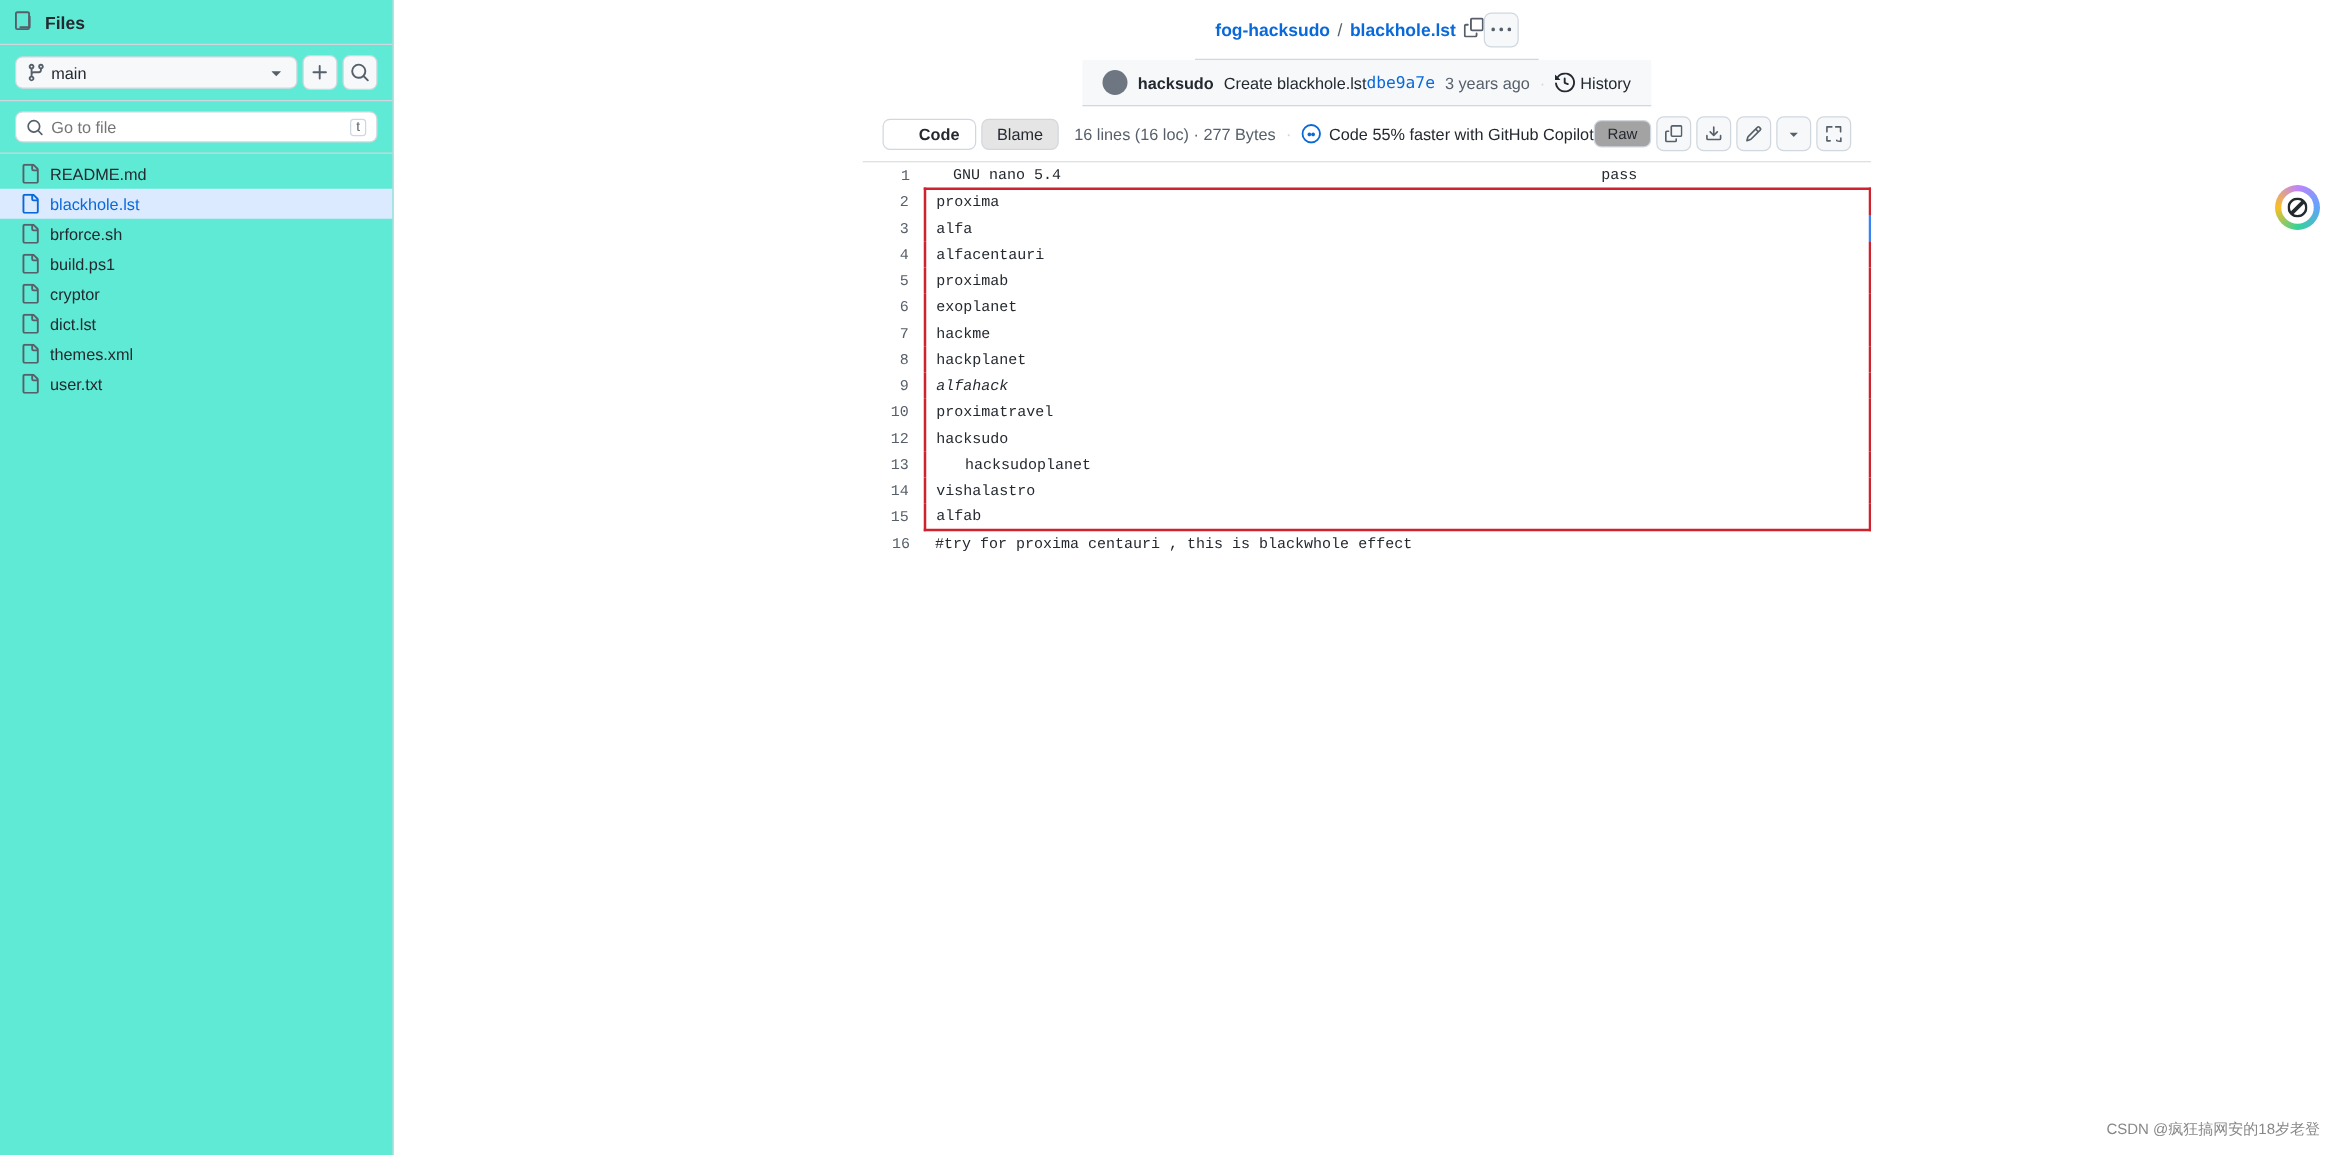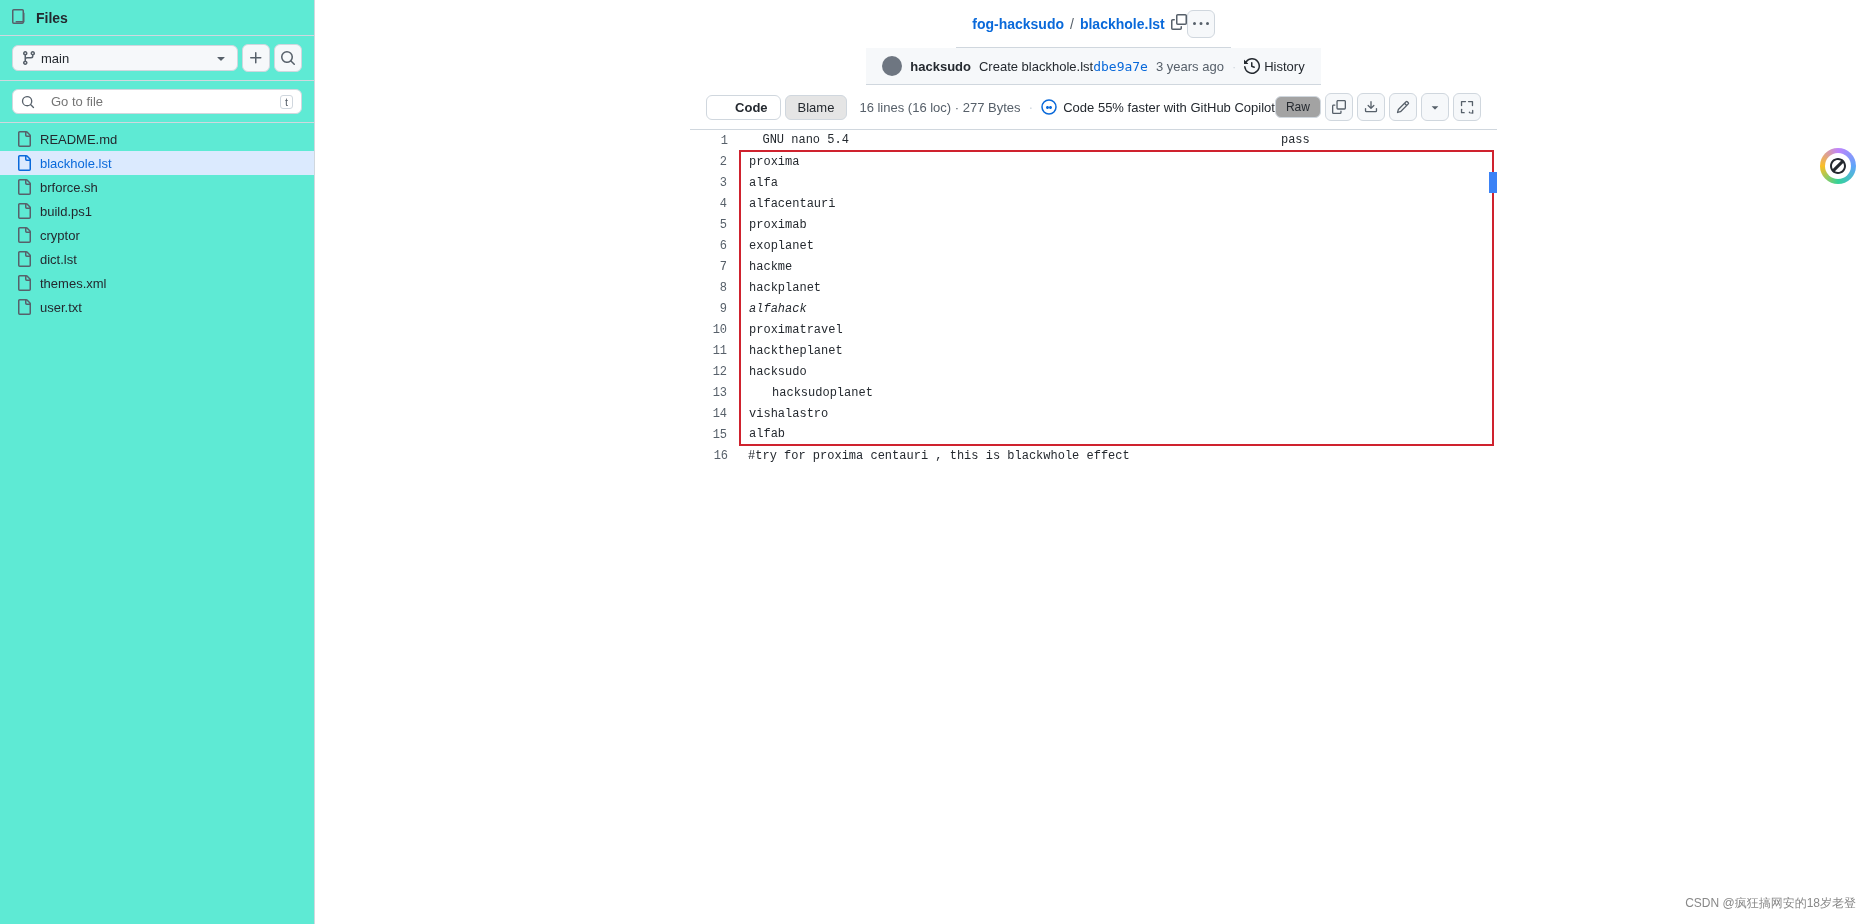--- a/index.html
+++ b/index.html
@@ -10,21 +10,21 @@
     
     .sidebar { width: 315px; border-right: 1px solid #d0d7de; background: #5eead4; display: flex; flex-direction: column; flex-shrink: 0; }
     .sidebar-header { display: flex; align-items: center; padding: 8px 12px; border-bottom: 1px solid #d0d7de; gap: 8px; }
     .sidebar-header-icon { color: #57606a; }
     .sidebar-header-title { font-weight: 600; font-size: 14px; }
     .sidebar-branch { display: flex; align-items: center; padding: 8px 12px; border-bottom: 1px solid #d0d7de; gap: 4px; }
     .branch-selector { display: flex; align-items: center; border: 1px solid #d0d7de; border-radius: 6px; padding: 4px 8px; background: #f6f8fa; cursor: pointer; font-size: 13px; gap: 4px; flex: 1; }
     .sidebar-branch-actions { display: flex; gap: 4px; }
     .icon-btn { display: flex; align-items: center; justify-content: center; width: 28px; height: 28px; border: 1px solid #d0d7de; border-radius: 6px; background: #f6f8fa; cursor: pointer; color: #57606a; }
     .sidebar-search { padding: 8px 12px; border-bottom: 1px solid #d0d7de; }
-    .search-input-wrap { display: flex; align-items: center; border: 1px solid #d0d7de; border-radius: 6px; padding: 4px 8px; background: #ffffff; gap: 16px; }
+    .search-input-wrap { display: flex; align-items: center; border: 1px solid #d0d7de; border-radius: 6px; padding: 4px 8px; background: #ffffff; gap: 6px; }
     .search-input-wrap input { border: none; outline: none; font-size: 13px; flex: 1; background: transparent; color: #24292f; }
     .search-shortcut { font-size: 11px; color: #57606a; border: 1px solid #d0d7de; border-radius: 3px; padding: 0 4px; }
     .file-list { overflow-y: auto; flex: 1; padding: 4px 0; }
     .file-item { display: flex; align-items: center; padding: 4px 16px; gap: 8px; cursor: pointer; font-size: 13px; color: #24292f; }
     .file-item.active { background: #dbeafe; color: #0969da; font-weight: 500; }
     .file-item.active .file-icon { color: #0969da; }
     .file-icon { color: #57606a; font-size: 13px; }
 
     
     .main { flex: 1; overflow: hidden; display: flex; flex-direction: column; align-items: center; }
@@ -270,21 +270,21 @@
           <tr>
       <td class="line-num">1</td>
       <td class="line-code" style="">  GNU nano 5.4                                                            pass</td>
     </tr>
               <tr>
       <td class="line-num">2</td>
       <td class="line-code" style="outline: none; border-left: 2px solid #cf222e; border-right: 2px solid #cf222e;border-top: 2px solid #cf222e;">proxima</td>
     </tr>
               <tr>
       <td class="line-num">3</td>
-      <td class="line-code" style="outline: none; border-left: 2px solid #cf222e; border-right: 8px solid #3b82f6; margin-left: 25px;">alfa</td>
+      <td class="line-code" style="outline: none; border-left: 2px solid #cf222e; border-right: 2px solid #3b82f6; margin-left: 25px;">alfa</td>
     </tr>
               <tr>
       <td class="line-num">4</td>
       <td class="line-code" style="outline: none; border-left: 2px solid #cf222e; border-right: 2px solid #cf222e;">alfacentauri</td>
     </tr>
               <tr>
       <td class="line-num">5</td>
       <td class="line-code" style="outline: none; border-left: 2px solid #cf222e; border-right: 2px solid #cf222e;">proximab</td>
     </tr>
               <tr>
@@ -299,24 +299,20 @@
       <td class="line-num">8</td>
       <td class="line-code" style="outline: none; border-left: 2px solid #cf222e; border-right: 2px solid #cf222e;">hackplanet</td>
     </tr>
               <tr>
       <td class="line-num">9</td>
       <td class="line-code" style="outline: none; border-left: 2px solid #cf222e; border-right: 2px solid #cf222e; font-style: italic;">alfahack</td>
     </tr>
               <tr>
       <td class="line-num">10</td>
       <td class="line-code" style="outline: none; border-left: 2px solid #cf222e; border-right: 2px solid #cf222e;">proximatravel</td>
-    </tr>
-              <tr>
-      <td class="line-num">11</td>
-      <td class="line-code" style="outline: none; border-left: 2px solid #cf222e; border-right: 2px solid #cf222e;">hacktheplanet</td>
     </tr>
               <tr>
       <td class="line-num">12</td>
       <td class="line-code" style="outline: none; border-left: 2px solid #cf222e; border-right: 2px solid #cf222e;">hacksudo</td>
     </tr>
               <tr>
       <td class="line-num">13</td>
       <td class="line-code" style="outline: none; border-left: 2px solid #cf222e; border-right: 2px solid #cf222e; padding-left: 31px;">hacksudoplanet</td>
     </tr>
               <tr>

